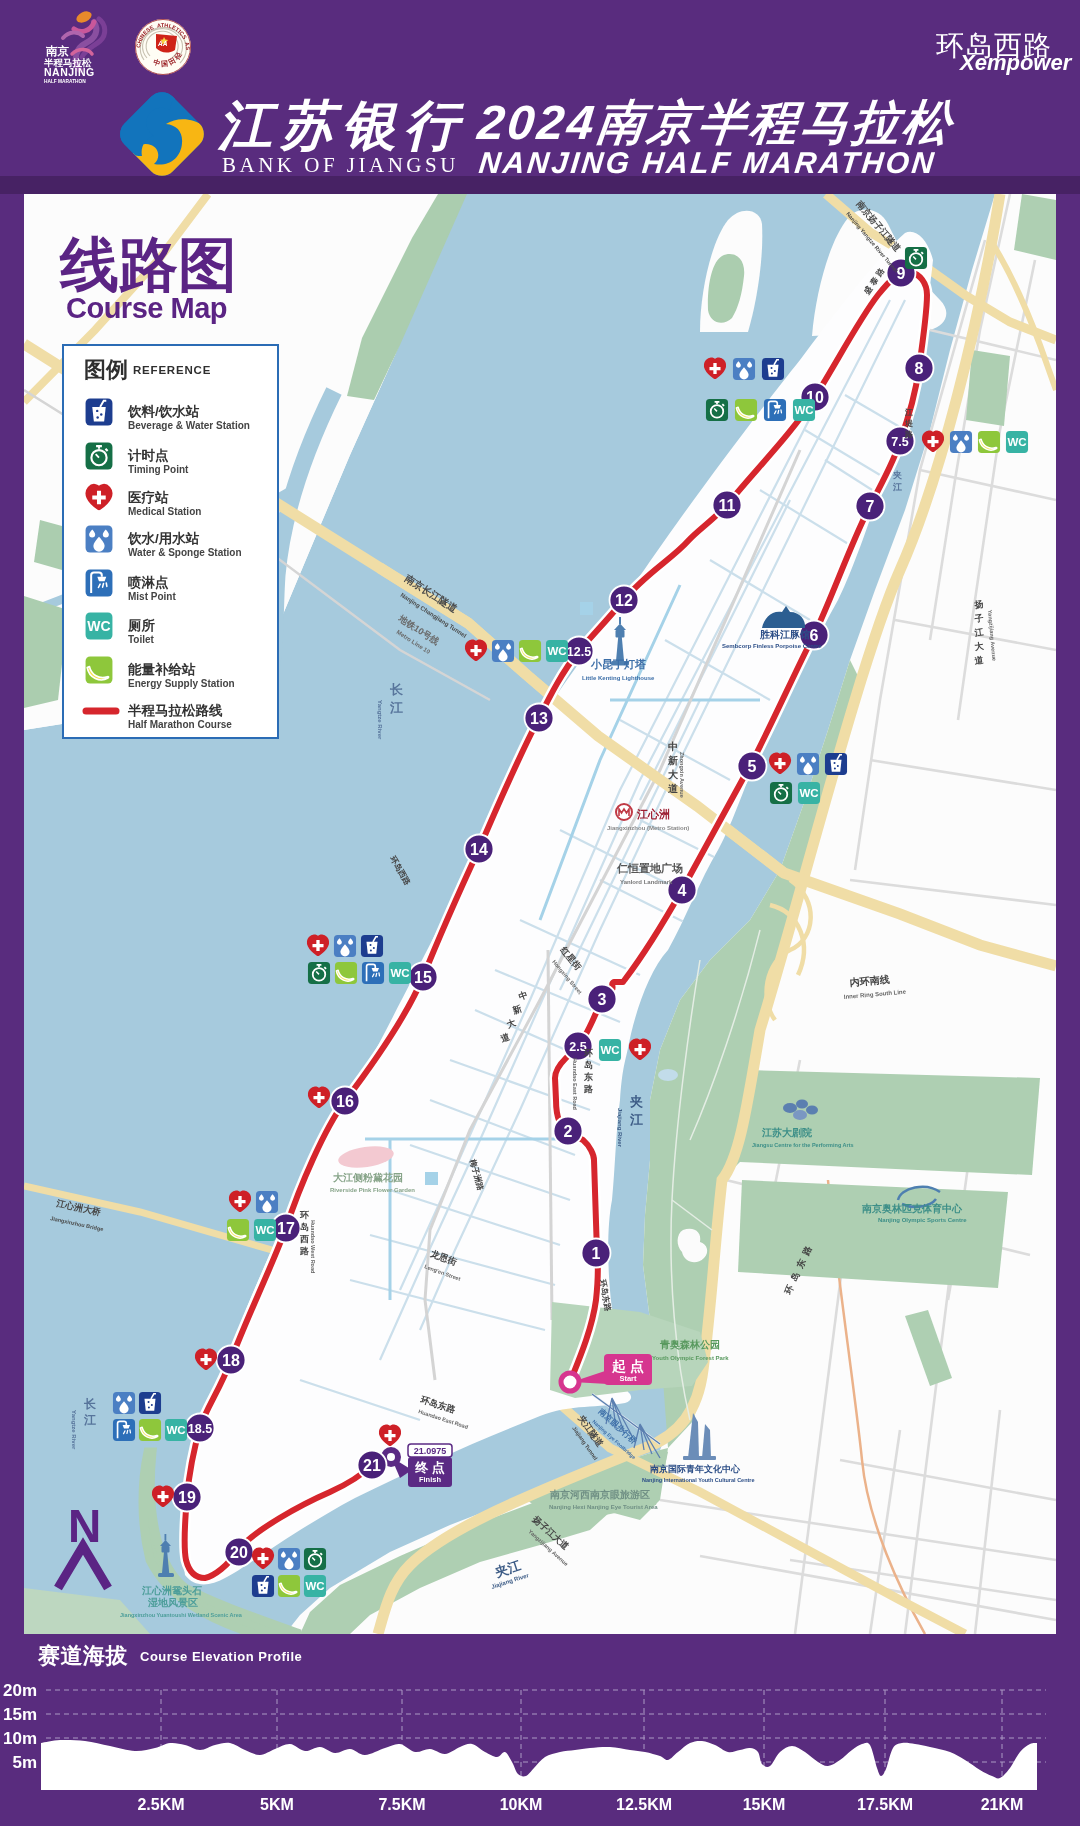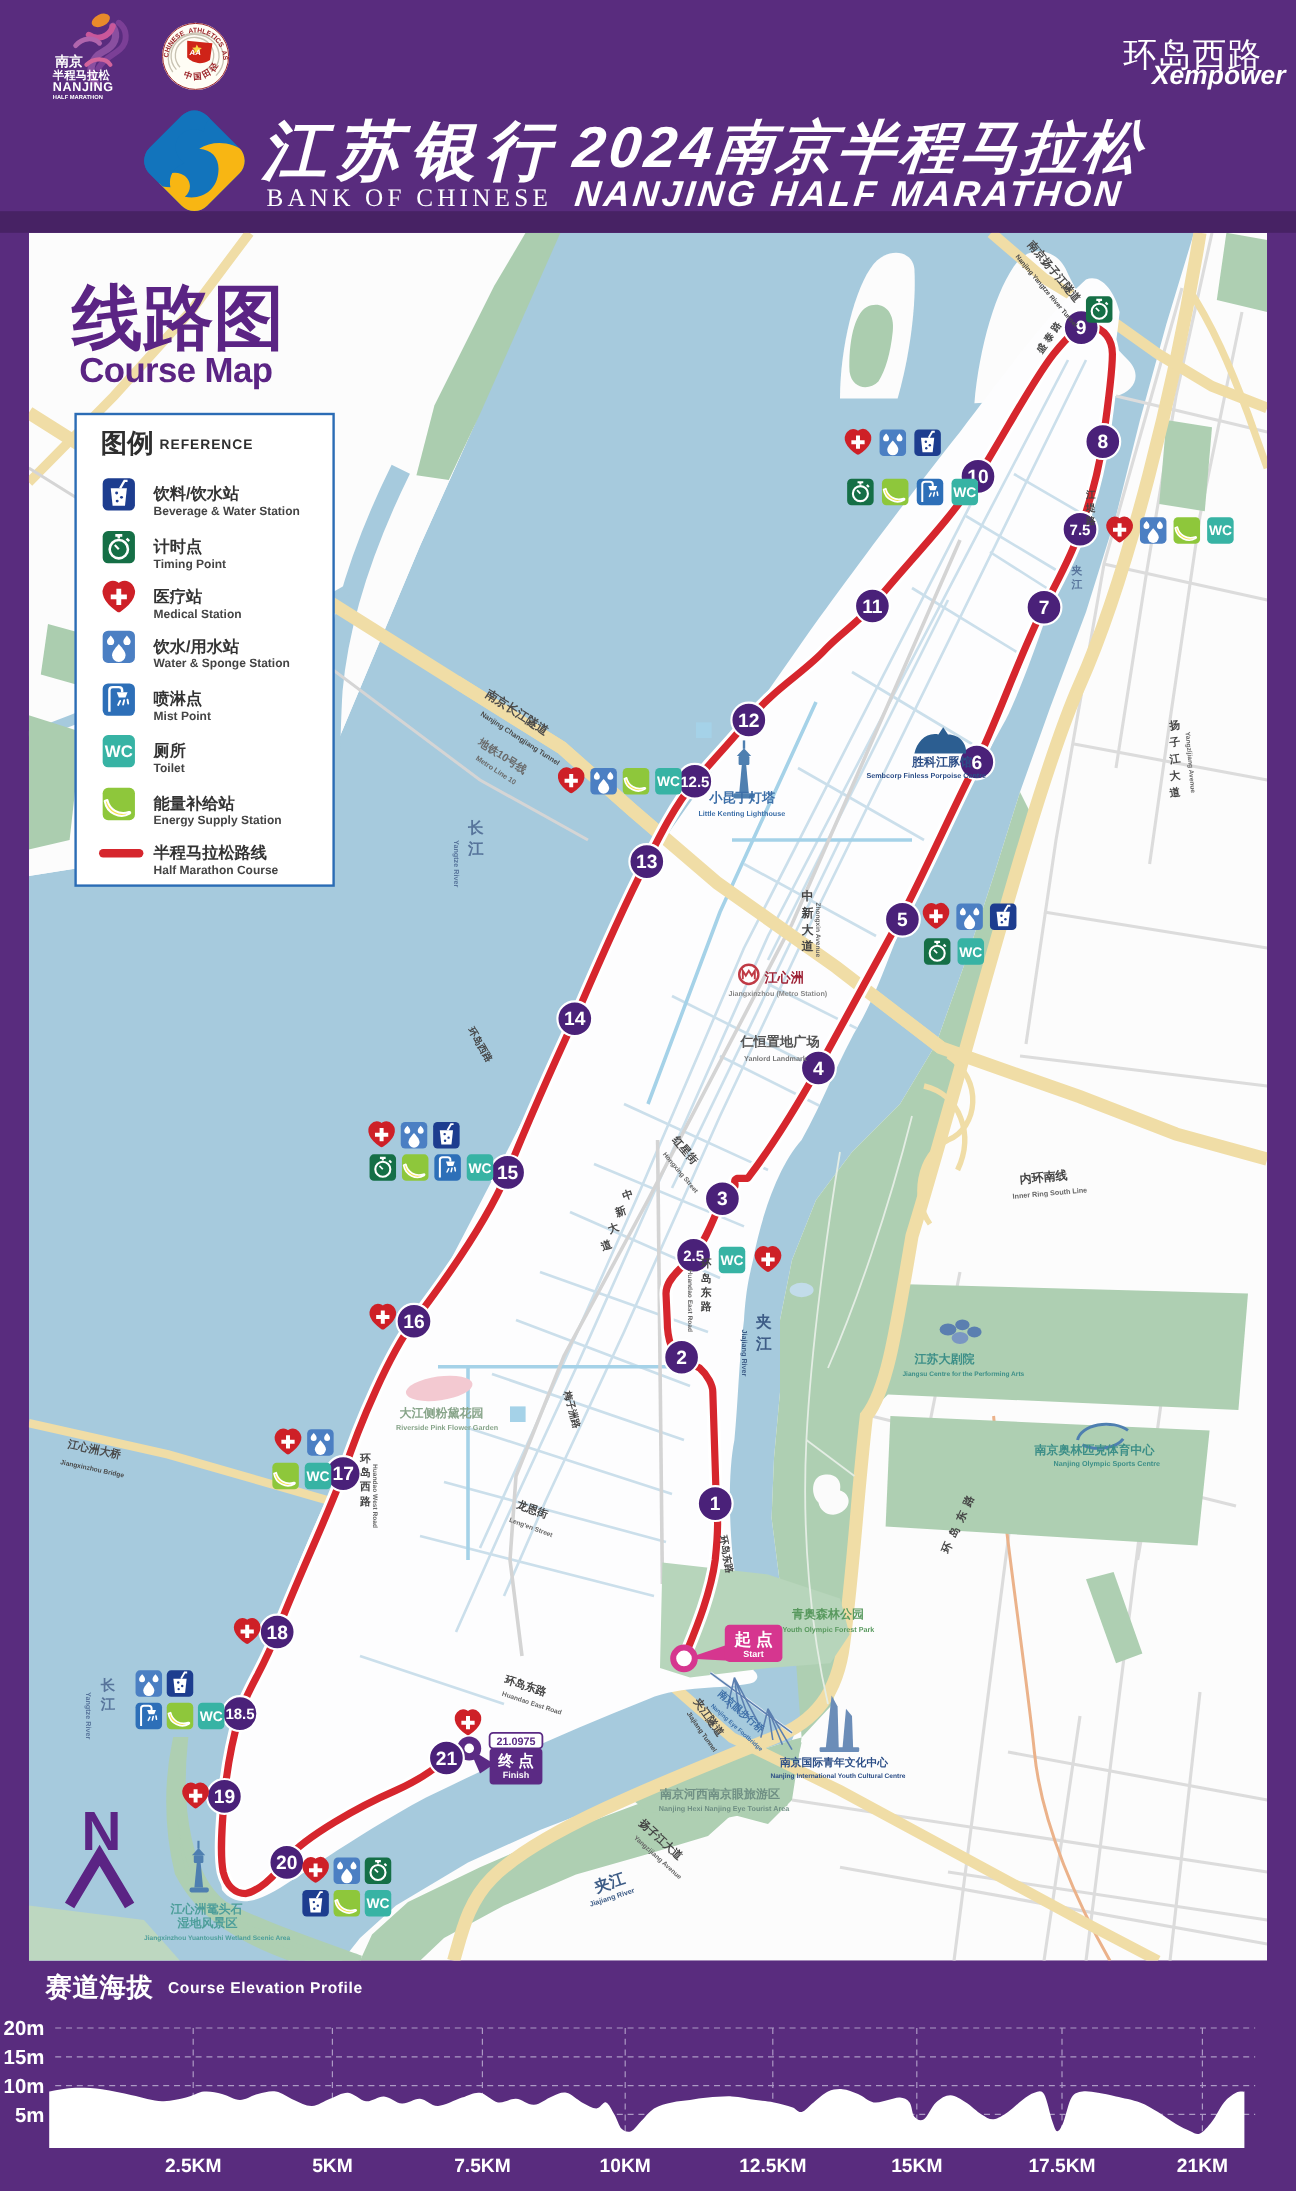--- a/index.html
+++ b/index.html
@@ -52,21 +52,21 @@
     </defs>
 <g clip-path="url(#bkclip)">
 <rect x="-48" y="-48" width="96" height="96" fill="#1274bc"></rect>
 <path d="M45,-5 C48,20 32,41 5,45 C-14,48 -28,41 -30,28 C-32,16 -22,7 -11,11 C-3,14 -1,24 -8,30 C7,33 19,24 20,9 C21,-2 15,-9 4,-10 C16,-18 34,-16 45,-5 Z" fill="#f8b613"></path>
 <path d="M-45,5 C-48,-20 -32,-41 -5,-45 C5,-46 13,-44 19,-40 C12,-36 8,-30 8,-24 C2,-28 -8,-27 -13,-20 C-18,-13 -16,-3 -8,2 C-16,4 -22,12 -20,22 C-32,22 -43,16 -45,5 Z" fill="#1274bc"></path>
 </g>
 </svg>
 
 <div class="abs" style="left:218px;top:90px;width:260px;height:62px;color:#fff;font-family:'Liberation Serif',serif;font-weight:bold;font-size:54px;letter-spacing:8px;font-style:italic;">江苏银行</div>
 
-<div class="abs" style="left:222px;top:153px;color:#fff;font-family:'Liberation Serif',serif;font-size:21px;letter-spacing:3.5px;">BANK OF CHINESE</div>
+<div class="abs" style="left:222px;top:153px;color:#fff;font-family:'Liberation Serif',serif;font-size:21px;letter-spacing:3.5px;">BANK OF JIANGSU</div>
 
 <div class="abs" style="left:478px;top:91px;color:#fff;font-weight:bold;font-style:italic;font-size:48px;letter-spacing:3px;transform:skewX(-6deg);">2024南京半程马拉松</div>
 
 <div class="abs" style="left:479px;top:146px;color:#fff;font-weight:bold;font-style:italic;font-size:30px;letter-spacing:2.5px;transform:skewX(-6deg);">NANJING HALF MARATHON</div>
 
 <div class="abs" style="left:936px;top:27px;color:#fff;font-size:28px;letter-spacing:1px;font-weight:300;">环岛西路</div>
 <div class="abs" style="left:960px;top:50px;color:#fff;font-size:22px;font-style:italic;font-weight:bold;">Xempower</div>
 
 <svg class="abs" style="left:24px;top:194px;" width="1032" height="1440" viewBox="24 194 1032 1440">
 <defs>

